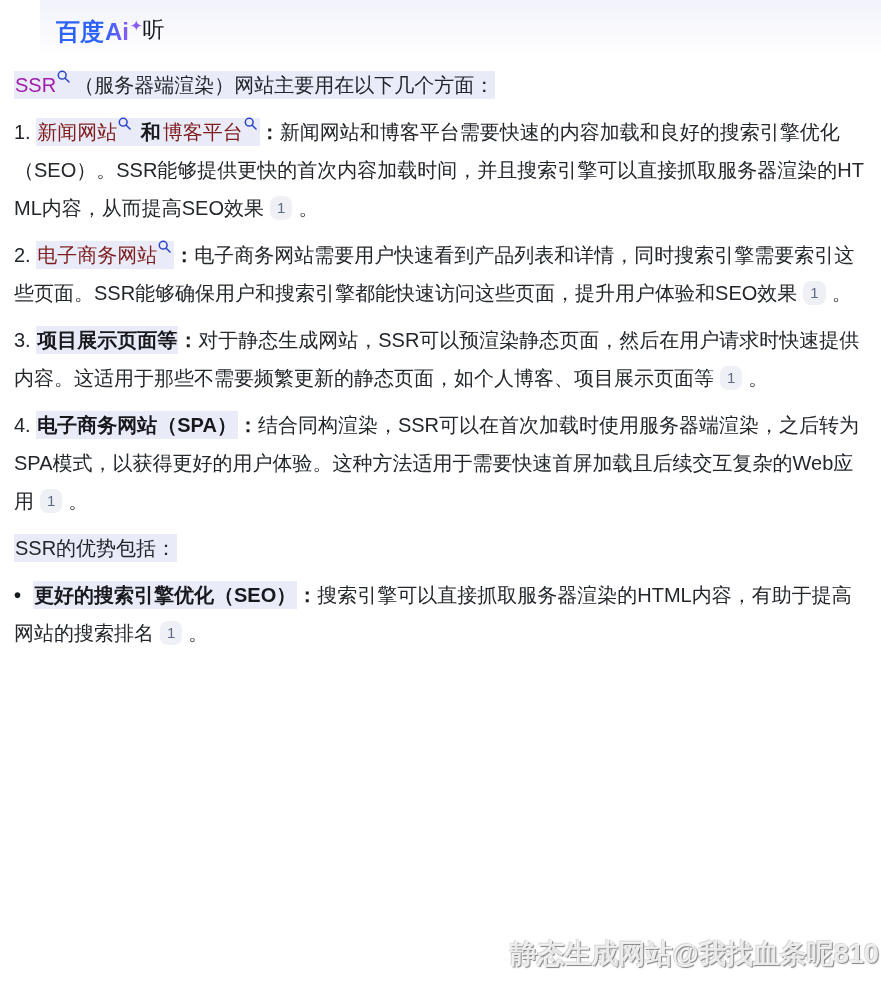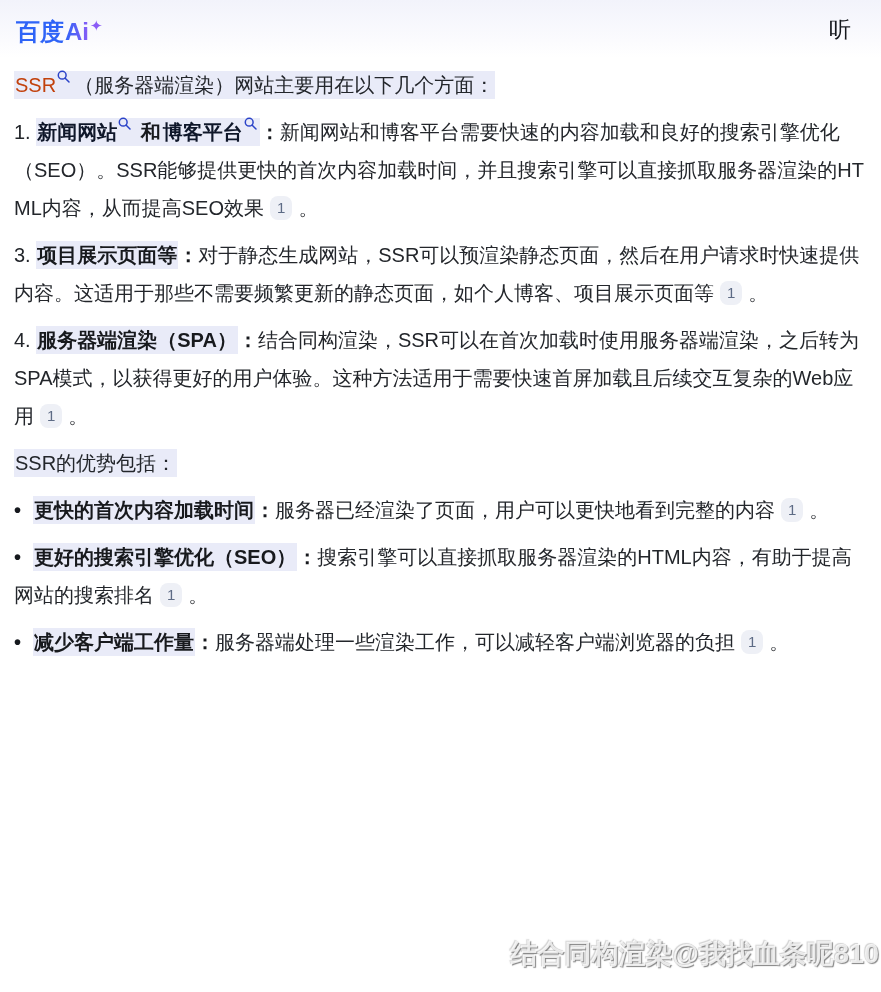--- a/index.html
+++ b/index.html
@@ -5,39 +5,39 @@
   * { margin:0; padding:0; box-sizing:border-box; }
   html,body { width:881px; height:992px; }
   body {
     font-family:"Liberation Sans","DejaVu Sans",sans-serif;
     background:#ffffff; color:#222; overflow:hidden; position:relative;
   }
   
   .header {
     height:58px; padding:16px 18px 0 16px;
     background:linear-gradient(180deg,#f2f3fb 0%, #fbfbfe 70%, #ffffff 100%);
-    display:flex; justify-content:space-between; align-items:flex-start;
+    display:flex; align-items:flex-start;margin-left:40px;
   }
   .brand { font-size:24px; font-weight:800; letter-spacing:0; display:flex; align-items:center; }
   .brand-baidu { color:#2e63f7; }
   .brand-ai {
     background:linear-gradient(90deg,#2e63f7,#8b5cf6);
     -webkit-background-clip:text; background-clip:text; color:transparent;
     margin-left:1px;
   }
   .brand-sparkle { color:#8b5cf6; font-size:15px; margin-left:1px; transform:translateY(-6px); }
   .listen-btn { font-size:22px; color:#15181d; cursor:pointer; line-height:28px; margin-right:12px; }
   
   .content { padding:8px 14px 0 14px; font-size:20px; line-height:38px; }
   .para { margin-bottom:9px; word-break:break-all; }
   .txt { color:#23262b;margin-top:11px; }
   .bold { color:#17191d; font-weight:700; }
   .hl { background:#e9ebf8; padding:3px 1px; box-decoration-break:clone; -webkit-box-decoration-break:clone; }
-  .link { color:#c2410c; cursor:pointer; }
-  .blink { font-weight:700; color:#0f172a;margin-top:8px; }
+  .link { color:#a21caf; cursor:pointer; }
+  .blink { font-weight:400; color:#7f1d1d;margin-top:8px; }
   .bullet { color:#15181d; font-size:20px; margin-right:12px; font-weight:700; }
   .cite {
     display:inline-block; min-width:22px; height:24px; line-height:24px;
     padding:0 7px; margin:0 6px; border-radius:8px;
     background:#eef0f6; color:#5d6b85; font-size:15px; text-align:center;
     vertical-align:2px; cursor:pointer;
   }
   .sup { display:inline-block; vertical-align:9px; margin:0 2px 0 1px; }
   .sup svg { display:block; }
   
@@ -66,21 +66,23 @@
             <circle cx="5.2" cy="5.2" r="3.9" fill="none" stroke="#2b43c8" stroke-width="1.5"></circle>
             <line x1="8.2" y1="8.2" x2="12" y2="12" stroke="#2b43c8" stroke-width="1.5" stroke-linecap="round"></line>
           </svg></span></span><span class="txt hl">（服务器端渲染）网站主要用在以下几个方面：</span></div>
     <div class="para"><span class="txt">1. </span><span class="link blink hl">新闻网站<span class="sup"><svg width="13" height="13" viewBox="0 0 13 13">
             <circle cx="5.2" cy="5.2" r="3.9" fill="none" stroke="#2b43c8" stroke-width="1.5"></circle>
             <line x1="8.2" y1="8.2" x2="12" y2="12" stroke="#2b43c8" stroke-width="1.5" stroke-linecap="round"></line>
           </svg></span></span><span class="bold hl"> 和</span><span class="link blink hl">博客平台<span class="sup"><svg width="13" height="13" viewBox="0 0 13 13">
             <circle cx="5.2" cy="5.2" r="3.9" fill="none" stroke="#2b43c8" stroke-width="1.5"></circle>
             <line x1="8.2" y1="8.2" x2="12" y2="12" stroke="#2b43c8" stroke-width="1.5" stroke-linecap="round"></line>
           </svg></span></span><span class="bold">：</span><span class="txt">新闻网站和博客平台需要快速的内容加载和良好的搜索引擎优化（SEO）。SSR能够提供更快的首次内容加载时间，并且搜索引擎可以直接抓取服务器渲染的HTML内容，从而提高SEO效果</span><span class="cite">1</span><span class="txt">。</span></div>
+    <div class="para"><span class="txt">2. </span><span class="link blink hl">电子商务网站<span class="sup"><svg width="13" height="13" viewBox="0 0 13 13">
+            <circle cx="5.2" cy="5.2" r="3.9" fill="none" stroke="#2b43c8" stroke-width="1.5"></circle>
+            <line x1="8.2" y1="8.2" x2="12" y2="12" stroke="#2b43c8" stroke-width="1.5" stroke-linecap="round"></line>
+          </svg></span></span><span class="bold">：</span><span class="txt">电子商务网站需要用户快速看到产品列表和详情，同时搜索引擎需要索引这些页面。SSR能够确保用户和搜索引擎都能快速访问这些页面，提升用户体验和SEO效果</span><span class="cite">1</span><span class="txt">。</span></div>
     <div class="para"><span class="txt">3. </span><span class="bold hl">项目展示页面等</span><span class="bold">：</span><span class="txt">对于静态生成网站，SSR可以预渲染静态页面，然后在用户请求时快速提供内容。这适用于那些不需要频繁更新的静态页面，如个人博客、项目展示页面等</span><span class="cite">1</span><span class="txt">。</span></div>
-    <div class="para"><span class="txt">4. </span><span class="bold hl">服务器端渲染（SPA）</span><span class="bold">：</span><span class="txt">结合同构渲染，SSR可以在首次加载时使用服务器端渲染，之后转为SPA模式，以获得更好的用户体验。这种方法适用于需要快速首屏加载且后续交互复杂的Web应用</span><span class="cite">1</span><span class="txt">。</span></div>
+    <div class="para"><span class="txt">4. </span><span class="bold hl">电子商务网站（SPA）</span><span class="bold">：</span><span class="txt">结合同构渲染，SSR可以在首次加载时使用服务器端渲染，之后转为SPA模式，以获得更好的用户体验。这种方法适用于需要快速首屏加载且后续交互复杂的Web应用</span><span class="cite">1</span><span class="txt">。</span></div>
     <div class="para"><span class="txt hl">SSR的优势包括：</span></div>
-    <div class="para"><span class="bullet">•</span><span class="bold hl">更快的首次内容加载时间</span><span class="bold">：</span><span class="txt">服务器已经渲染了页面，用户可以更快地看到完整的内容</span><span class="cite">1</span><span class="txt">。</span></div>
     <div class="para"><span class="bullet">•</span><span class="bold hl">更好的搜索引擎优化（SEO）</span><span class="bold">：</span><span class="txt">搜索引擎可以直接抓取服务器渲染的HTML内容，有助于提高网站的搜索排名</span><span class="cite">1</span><span class="txt">。</span></div>
-    <div class="para"><span class="bullet">•</span><span class="bold hl">减少客户端工作量</span><span class="bold">：</span><span class="txt">服务器端处理一些渲染工作，可以减轻客户端浏览器的负担</span><span class="cite">1</span><span class="txt">。</span></div>
   </div>
 
-<div class="watermark">结合同构渲染@我找血条呢810</div>
+<div class="watermark">静态生成网站@我找血条呢810</div>
 
 </body></html>

